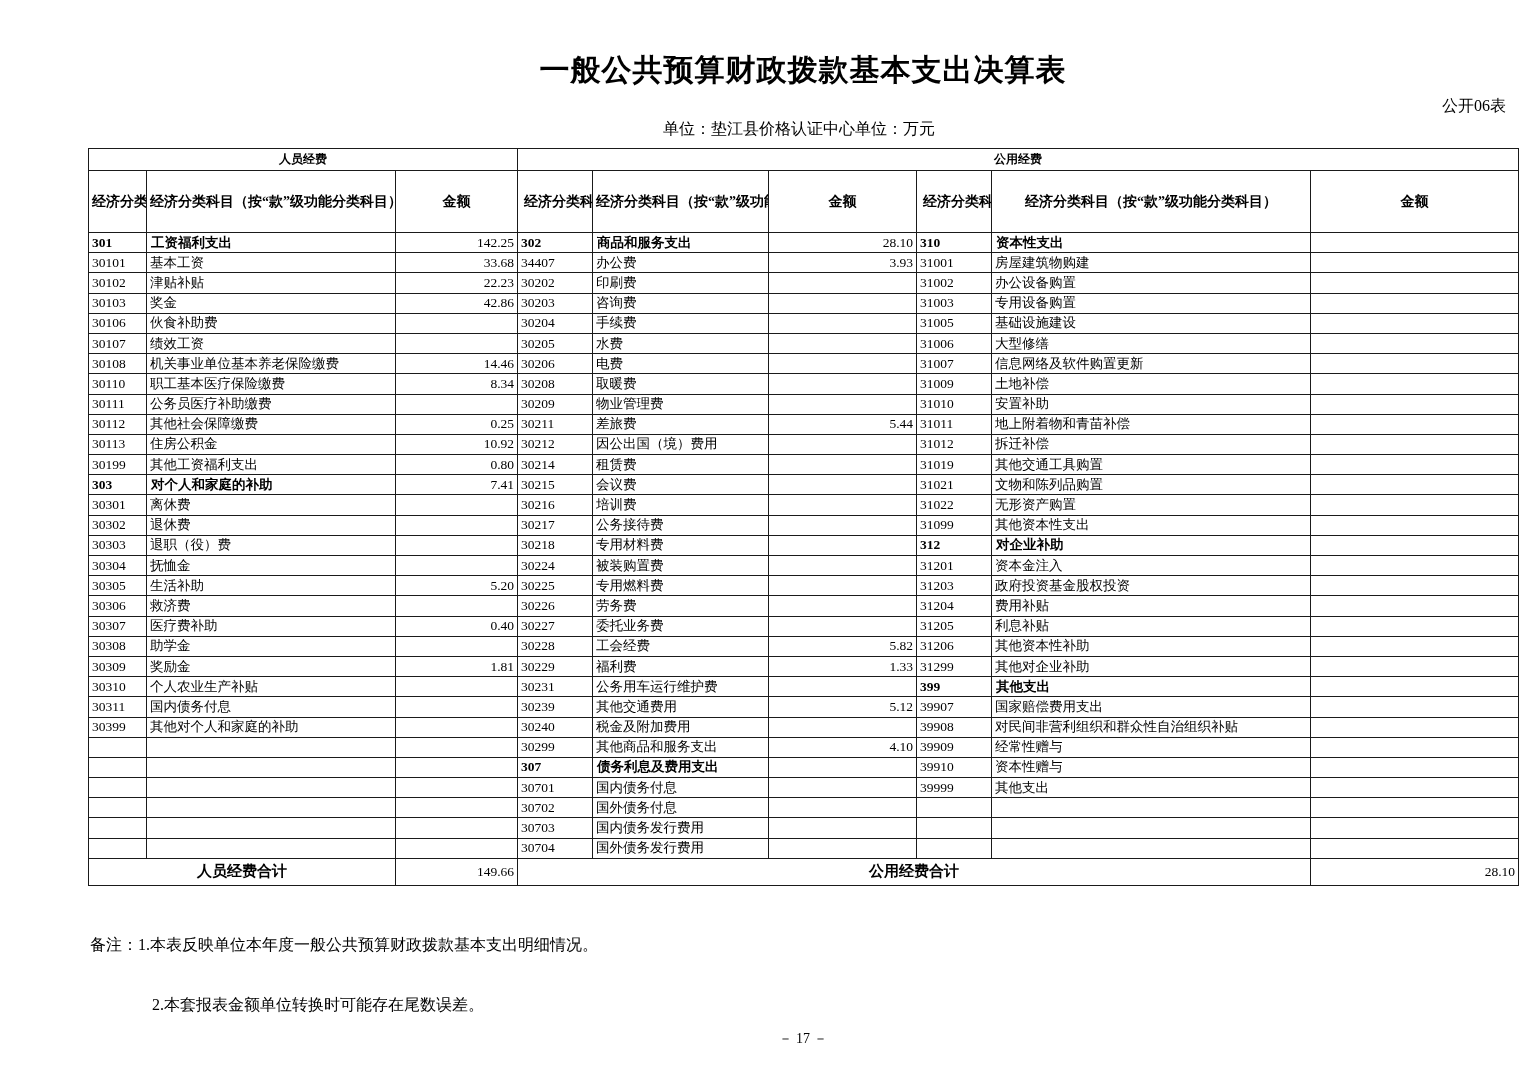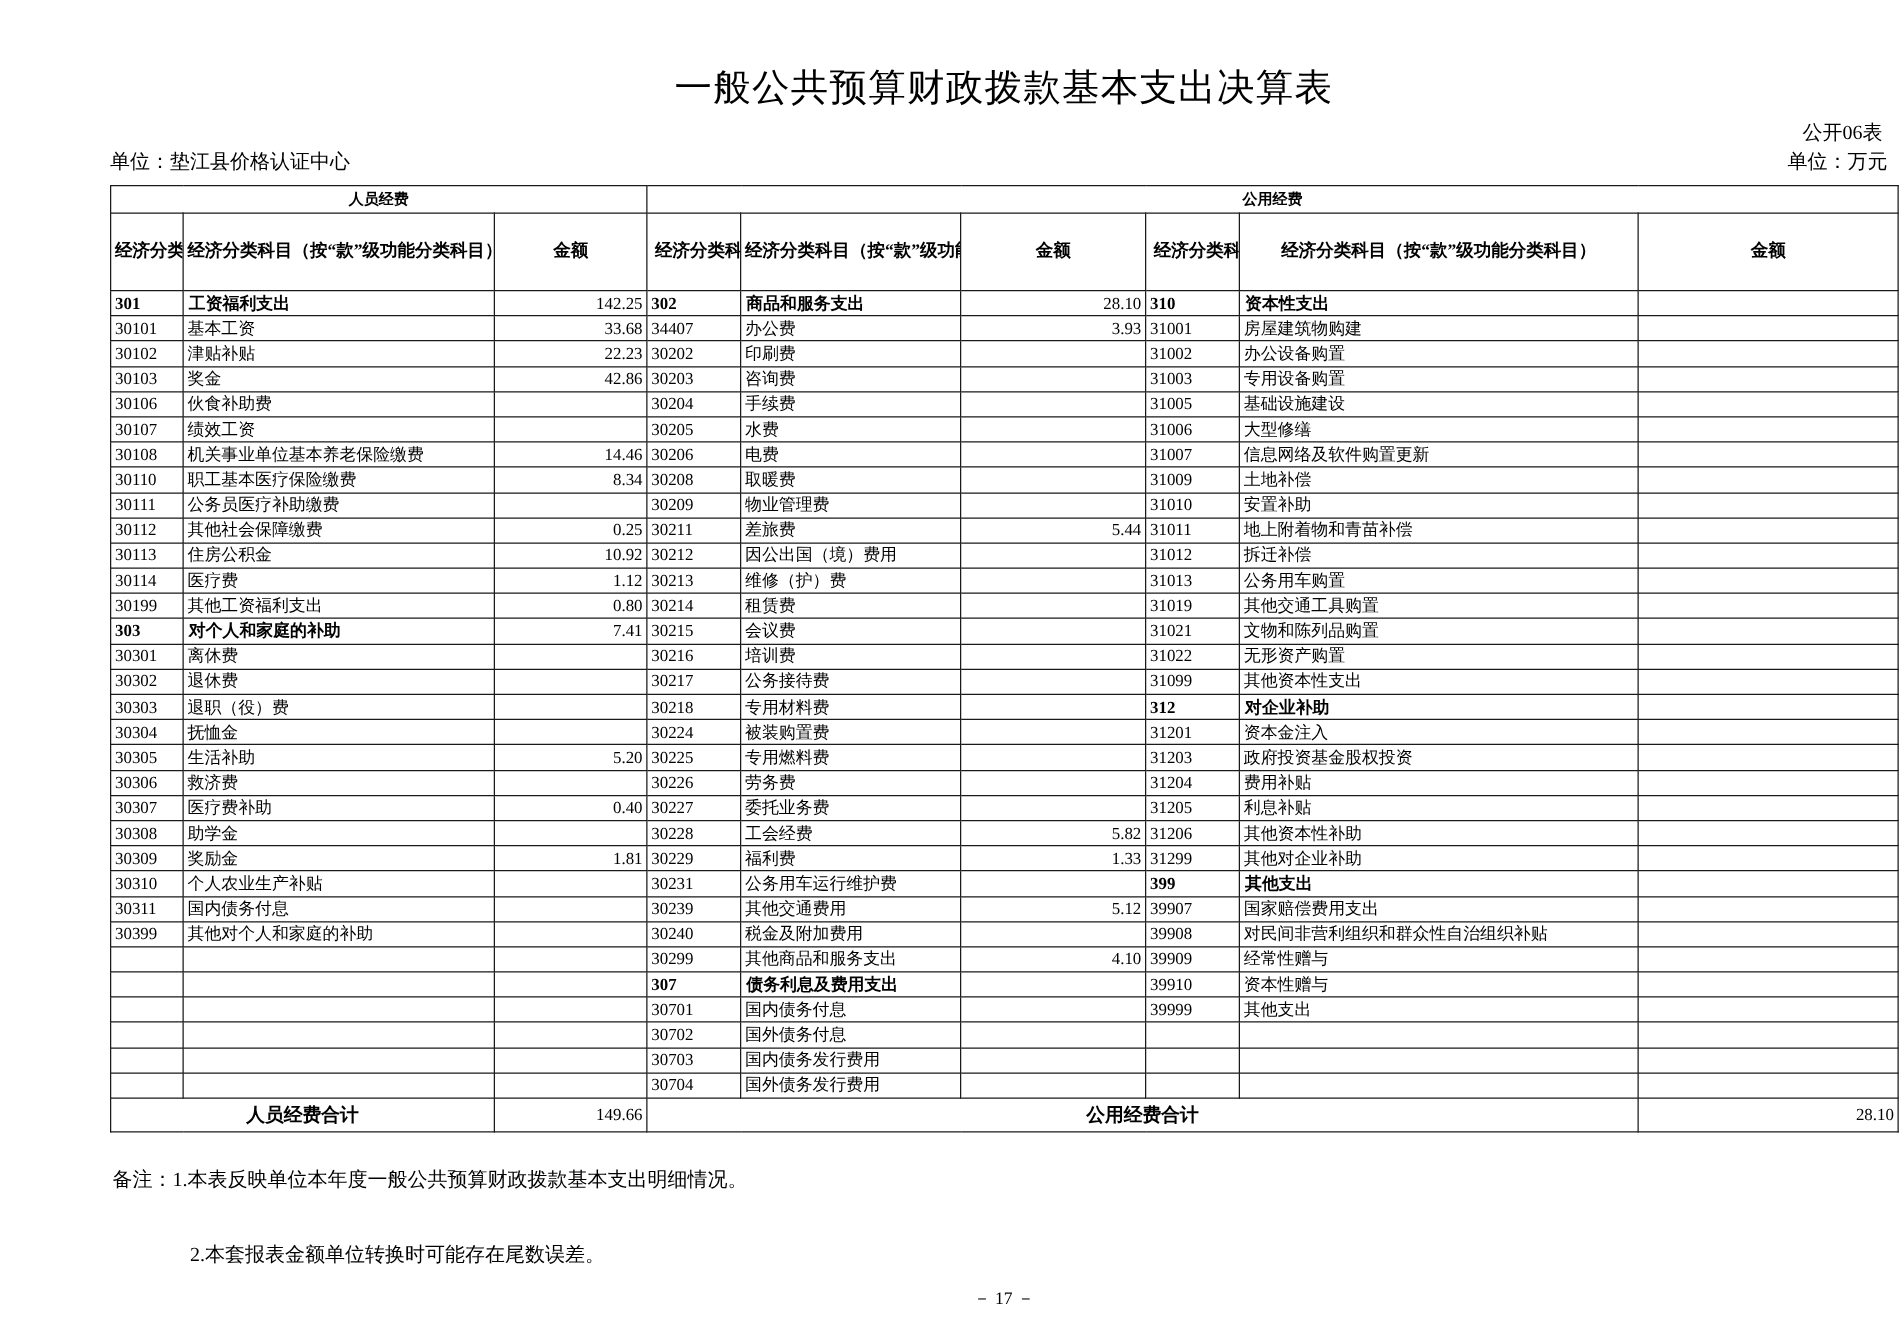--- a/index.html
+++ b/index.html
@@ -6,28 +6,28 @@
   html,body { background:#ffffff; }
   body {
     width:1520px; height:1074px;
     font-family:"Liberation Serif","DejaVu Serif",serif;
     color:#000; overflow:hidden; position:relative;
   }
   .page { position:absolute; inset:0; background:#fff; }
 
   .title {
     position:absolute; top:50px; left:88px; width:1430px;
-    text-align:center; font-size:30px; font-weight:normal; letter-spacing:1px;
+    text-align:center; font-size:30px; font-weight:bold; letter-spacing:1px;
   }
   .table-no {
     position:absolute; top:96px; right:14px; font-size:16px;
   }
   .unit-row {
     position:absolute; top:119px; left:88px; width:1422px;
-    display:flex; justify-content:space-between; font-size:16px;
+    display:flex; justify-content:center; font-size:16px;
   }
 
   table.budget {
     position:absolute; top:148px; left:88px; width:1430px;
     border-collapse:collapse; table-layout:fixed;
     font-size:13.5px;
   }
   table.budget th, table.budget td {
     border:1px solid #1a1a1a; overflow:hidden; white-space:nowrap;
     vertical-align:middle; padding:0 3px;
@@ -218,31 +218,20 @@
           <td class="subject">住房公积金</td>
           <td class="amount">10.92</td>
           <td class="code">30212</td>
           <td class="subject">因公出国（境）费用</td>
           <td class="amount"></td>
           <td class="code">31012</td>
           <td class="subject">拆迁补偿</td>
           <td class="amount"></td>
         </tr>
         <tr>
-          <td class="code">30114</td>
-          <td class="subject">医疗费</td>
-          <td class="amount">1.12</td>
-          <td class="code">30213</td>
-          <td class="subject">维修（护）费</td>
-          <td class="amount"></td>
-          <td class="code">31013</td>
-          <td class="subject">公务用车购置</td>
-          <td class="amount"></td>
-        </tr>
-        <tr>
           <td class="code">30199</td>
           <td class="subject">其他工资福利支出</td>
           <td class="amount">0.80</td>
           <td class="code">30214</td>
           <td class="subject">租赁费</td>
           <td class="amount"></td>
           <td class="code">31019</td>
           <td class="subject">其他交通工具购置</td>
           <td class="amount"></td>
         </tr>

